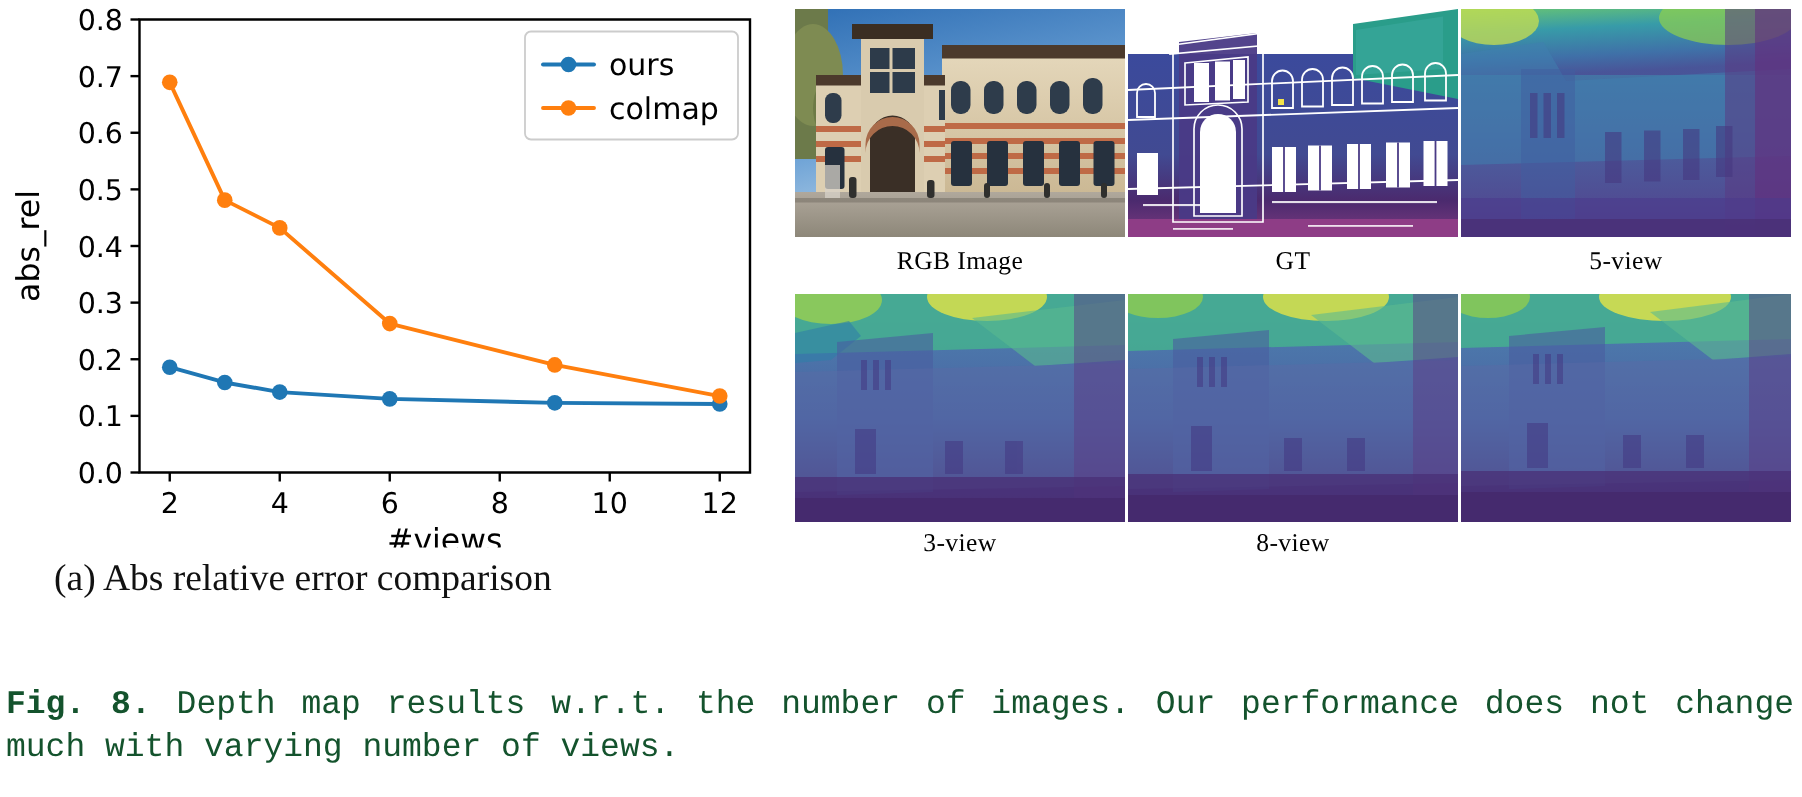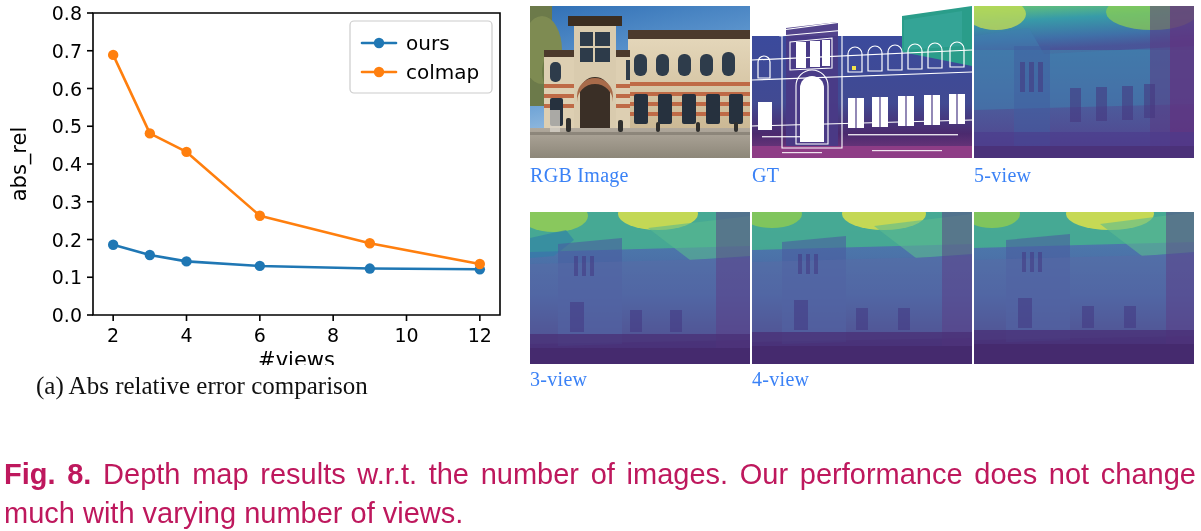--- a/index.html
+++ b/index.html
@@ -20,37 +20,37 @@
   .series-line{fill:none;stroke-width:2.6;stroke-linejoin:round;stroke-linecap:round;}
   .legend-box{fill:#ffffff;stroke:#cccccc;stroke-width:1.2;}
   .legend-label{font-family:"DejaVu Sans", sans-serif;font-size:20px;fill:#000;}
 
   
   #images-panel{position:absolute;left:530px;top:6px;width:665px;height:360px;}
   .img-row{position:absolute;left:0;width:665px;display:flex;gap:2px;}
   .img-cell{position:relative;width:220px;}
   .thumb{width:220px;height:152px;display:block;overflow:hidden;position:relative;}
   .cap{
-    text-align:left;font-family:"Liberation Serif", serif;
-    font-size:20px;color:#3b82f6;margin-top:6px;letter-spacing:.3px;
+    text-align:center;font-family:"Liberation Serif", serif;
+    font-size:17px;color:#000000;margin-top:6px;letter-spacing:.3px;
   }
   .cap-tight{margin-top:4px;}
 
   
   .subcap{
     position:absolute;font-family:Liberation Serif, serif;
     font-size:25px;color:#111;white-space:nowrap;
   }
   #subcap-a{left:36px;top:372px;}
   #subcap-b{left:545px;top:372px;}
 
   
   #caption{
     position:absolute;left:4px;top:455px;width:1192px;
-    font-family:Liberation Sans, sans-serif;font-size:29px;color:#be185d;
+    font-family:Liberation Mono, monospace;font-size:22px;color:#14532d;
     line-height:1.33;text-align:justify;
   }
   #caption .figlabel{font-weight:bold;}
 </style>
 </head>
 <body>
 
 <div id="figure">
 
   <div id="plot-panel">
@@ -308,21 +308,21 @@
               <rect x="170" y="78" width="11" height="34"></rect>
             </g>
             <rect x="0" y="126" width="220" height="26" fill="#4b3b8c" opacity="0.6"></rect>
             <rect x="0" y="140" width="220" height="12" fill="#4a2f76" opacity="0.8"></rect>
           </svg>
         </div>
         <div class="cap">5-view</div>
       </div>
     </div>
 
-    <div class="img-row" id="row2" style="top:190px;margin-top:16px;">
+    <div class="img-row" id="row2" style="top:190px;">
       <div class="img-cell">
         <div class="thumb">
           <svg width="220" height="152" viewBox="0 0 220 152" preserveAspectRatio="none">
             <defs>
               <linearGradient id="q1" x1="0" y1="0" x2="0" y2="1">
                 <stop offset="0%" stop-color="#4d84b0"></stop>
                   <stop offset="55%" stop-color="#4a63a2"></stop>
                 <stop offset="100%" stop-color="#4a2f76"></stop>
               </linearGradient>
             </defs>
@@ -366,21 +366,21 @@
               <rect x="62" y="42" width="4" height="20"></rect>
               <rect x="42" y="88" width="14" height="30"></rect>
               <rect x="104" y="96" width="12" height="22"></rect>
               <rect x="146" y="96" width="12" height="22"></rect>
             </g>
             <rect x="190" y="0" width="30" height="152" fill="#5b3c86" opacity="0.5"></rect>
             <rect x="0" y="120" width="220" height="32" fill="#4a2f76" opacity="0.75"></rect>
             <rect x="0" y="134" width="220" height="18" fill="#452a6e"></rect>
           </svg>
         </div>
-        <div class="cap cap-tight">4-view</div>
+        <div class="cap cap-tight">8-view</div>
       </div>
 
       <div class="img-cell">
         <div class="thumb">
           <svg width="220" height="152" viewBox="0 0 220 152" preserveAspectRatio="none">
             <rect width="220" height="152" fill="url(#q1)"></rect>
             <path d="M0 0 L220 0 L220 30 L0 36 Z" fill="#45b08f" opacity="0.85"></path>
             <ellipse cx="18" cy="2" rx="28" ry="14" fill="#8fcc4f" opacity="0.8"></ellipse>
             <ellipse cx="136" cy="2" rx="44" ry="16" fill="#dde24a" opacity="0.85"></ellipse>
             <path d="M126 12 L168 44 L220 40 L220 0 Z" fill="#5bba90" opacity="0.6"></path>

